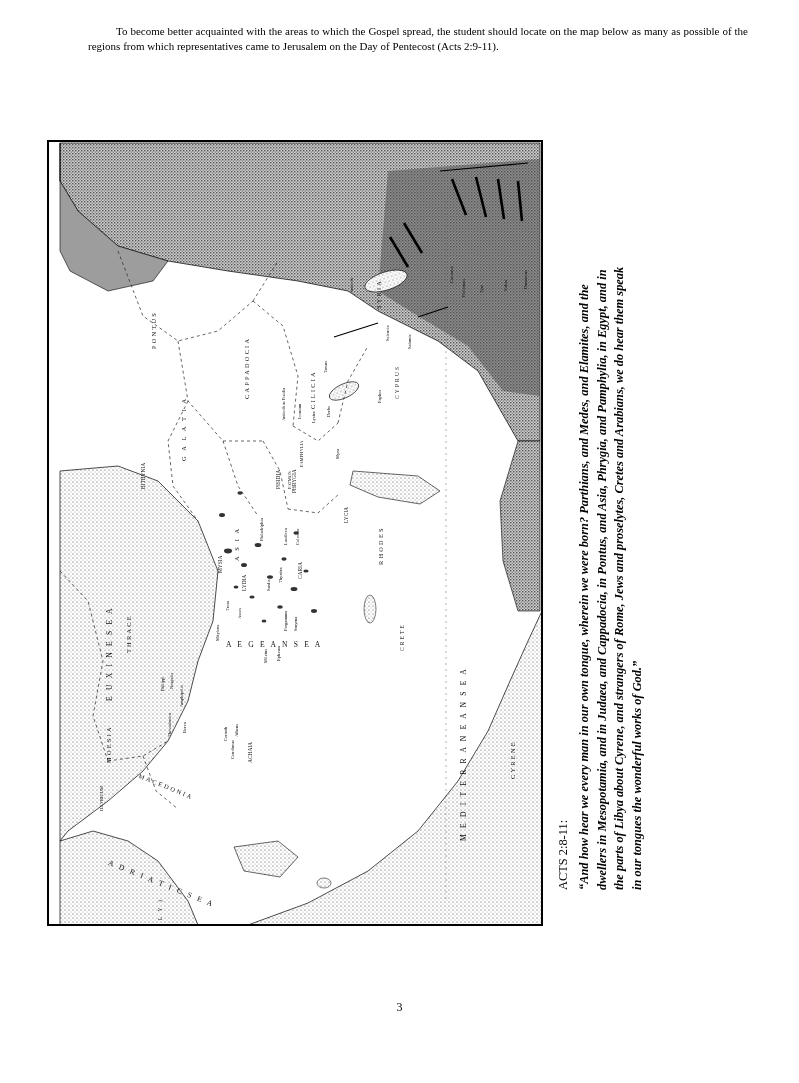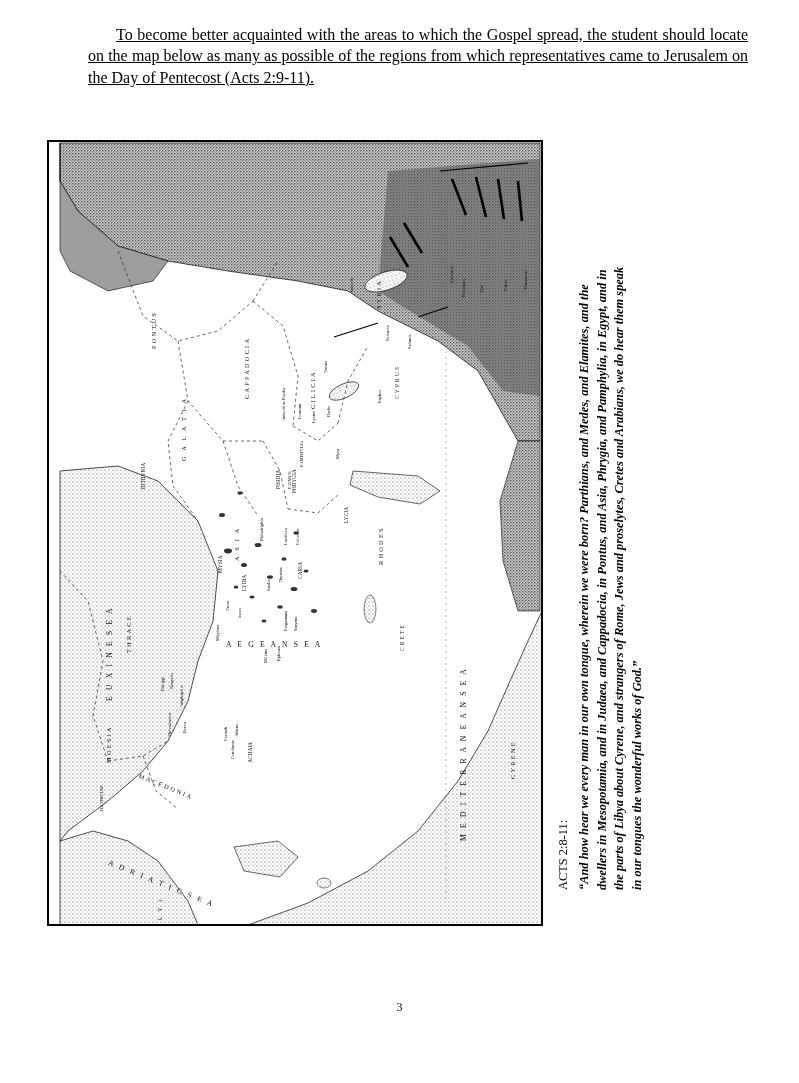--- a/index.html
+++ b/index.html
@@ -15,24 +15,23 @@
     color: #000;
     overflow: hidden;
   }
 
   
   #intro {
     position: absolute;
     left: 88px;
     top: 24px;
     width: 660px;
-    font-size: 16px;
+    font-size: 11px;
     line-height: 1.34;
     text-align: justify;
-    text-decoration: underline;
   }
   #intro .indent { display: inline-block; width: 28px; }
 
   
   #map-figure {
     position: absolute;
     left: 47px;
     top: 112px;
     width: 494px;
     height: 784px;

